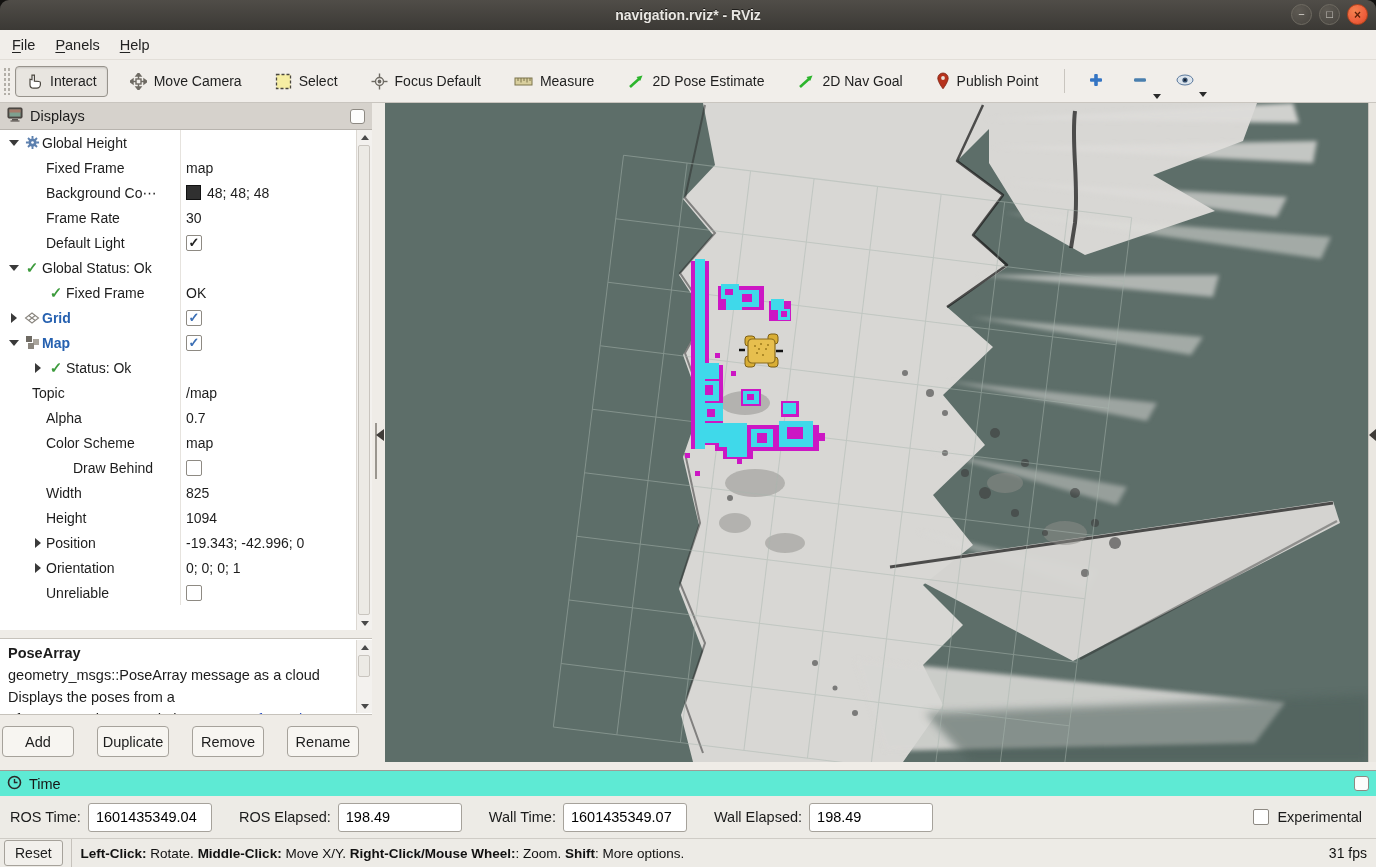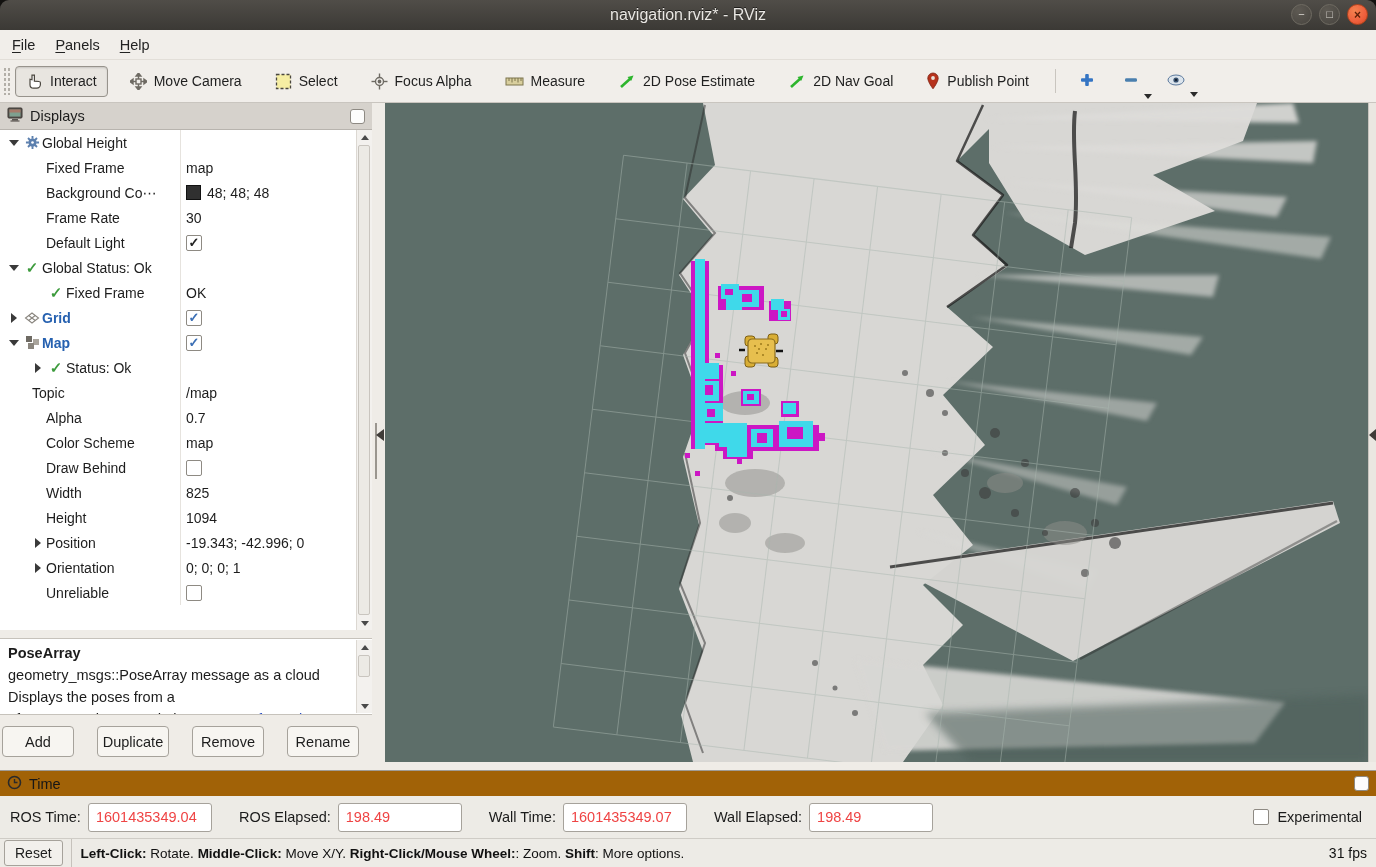--- a/index.html
+++ b/index.html
@@ -6,21 +6,21 @@
     --viewport-bg:#5d6e69; --map-light:#d8d7d4; --cyan:#3fd9ea; --magenta:#cc17c4;
     --robot-yellow:#e7bf4e; --name-blue:#2661b0; --ok-green:#3d9b3d; --close-orange:#ee5f3d;
   }
   *{box-sizing:border-box; margin:0; padding:0;}
   body{background:#111; font-family:"Liberation Sans",sans-serif;}
   #stage{width:1376px;height:867px;position:relative;background:#12110f;overflow:hidden;}
 
   
   #titlebar{height:30px;border-radius:9px 9px 0 0;background:linear-gradient(#504d48,#3b3935);
     position:relative;display:flex;align-items:center;justify-content:center;}
-  #titlebar .title{color:#e9e7e3;font-weight:normal;font-size:16px;text-shadow:0 -1px 0 #1d1c1a;}
+  #titlebar .title{color:#e9e7e3;font-weight:bold;font-size:14px;text-shadow:0 -1px 0 #1d1c1a;}
   .win-controls{position:absolute;right:8px;top:4px;display:flex;gap:7px;}
   .wbtn{width:21px;height:21px;border-radius:50%;display:flex;align-items:center;justify-content:center;
     font-size:11px;line-height:1;background:radial-gradient(circle at 35% 30%,#5e5a53,#47443f);
     border:1px solid #6f6b62;color:#d9d6d0;}
   .wbtn.close{background:radial-gradient(circle at 35% 30%,#f3824f,var(--close-orange) 60%,#d2491c);
     border-color:#b5431c;color:#5e2008;font-weight:bold;font-size:12px;}
 
   
   #menubar{height:30px;background:#f1eeea;display:flex;align-items:center;gap:20px;
     padding-left:12px;font-size:14.5px;color:#222;border-bottom:1px solid #e2ded8;}
@@ -92,26 +92,26 @@
   #viewport{flex:1;position:relative;overflow:hidden;background:var(--viewport-bg);}
   #viewport svg{position:absolute;inset:0;}
   #r-split{width:8px;background:#eae7e1;position:relative;border-left:1px solid #c9c5bf;}
   #r-split .collapse{position:absolute;left:0;top:326px;width:0;height:0;
     border-top:6px solid transparent;border-bottom:6px solid transparent;border-right:7px solid #3f3c38;}
   #bottom-strip{height:8px;background:#efece7;position:relative;}
   #bottom-strip::after{content:"";position:absolute;left:50%;top:3px;width:34px;height:2px;margin-left:-17px;
     background-image:radial-gradient(#9a968f 1px,transparent 1.2px);background-size:5px 2px;}
 
   
-  #time-header{height:26px;background:#a16207;border-top:1px solid #a09c96;display:flex;align-items:center;
+  #time-header{height:26px;background:#5eead4;border-top:1px solid #a09c96;display:flex;align-items:center;
     gap:7px;padding:0 7px;font-size:14.5px;color:#161616;}
   #time-fields{height:42px;background:#edebe6;display:flex;align-items:center;padding:0 10px;font-size:14.5px;color:#1b1b1b;}
   .tf-label{margin-right:7px;}
   .tf-input{width:124px;height:29px;border:1px solid #a6a29b;border-radius:3px;background:#fff;
-    font:inherit;padding:0 7px;color:#ef4444;margin-right:27px;}
+    font:inherit;padding:0 7px;color:#000000;margin-right:27px;}
   #experimental{margin-left:auto;display:flex;align-items:center;gap:8px;margin-right:4px;}
   #statusbar{height:29px;background:#edebe6;border-top:1px solid #cfccc6;display:flex;align-items:center;
     padding:0 9px 0 4px;font-size:13.5px;color:#111;white-space:nowrap;}
   #reset-btn{height:26px;padding:0 10px;background:#f2f0ec;border:1px solid #a6a29b;border-radius:3px;
     font-size:14px;color:#1d1d1d;font-family:inherit;margin-right:8px;}
   .sb-sep{width:1px;height:28px;background:#c6c2bc;margin-right:9px;}
   #statusbar b{font-weight:bold;}
   #fps{margin-left:auto;font-size:14px;}
 </style>
 </head>
@@ -170,21 +170,21 @@
         <span>
           <svg width="17" height="17" viewBox="0 0 17 17" stroke="#6e6a63" fill="none" stroke-width="1.4">
             <circle cx="8.5" cy="8.5" r="4"></circle>
             <circle cx="8.5" cy="8.5" r="1.2" fill="#6e6a63"></circle>
             <line x1="8.5" y1="0.5" x2="8.5" y2="4"></line>
             <line x1="8.5" y1="13" x2="8.5" y2="16.5"></line>
             <line x1="0.5" y1="8.5" x2="4" y2="8.5"></line>
             <line x1="13" y1="8.5" x2="16.5" y2="8.5"></line>
           </svg>
         </span>
-        <span>Focus Alpha</span>
+        <span>Focus Default</span>
       </button>
       <button class="tool">
         <span>
           <svg width="19" height="13" viewBox="0 0 19 13">
             <rect x="1" y="3" width="17" height="7" fill="#d9cf9e" stroke="#7c744c" stroke-width="1"></rect>
             <g stroke="#7c744c" stroke-width="1">
               <line x1="4" y1="3" x2="4" y2="6"></line>
               <line x1="7" y1="3" x2="7" y2="7.5"></line>
               <line x1="10" y1="3" x2="10" y2="6"></line>
               <line x1="13" y1="3" x2="13" y2="7.5"></line>
@@ -401,21 +401,21 @@
             <div class="trow">
               <div class="tlabel" style="padding-left: 30px;">
                 <span class="exp"></span>
                 <span>Color Scheme</span>
               </div>
               <div class="tvalue">
                 <span>map</span>
               </div>
             </div>
             <div class="trow">
-              <div class="tlabel" style="padding-left: 30px;">
+              <div class="tlabel" style="padding-left: 30px; justify-content: center;">
                 <span class="exp"></span>
                 <span>Draw Behind</span>
               </div>
               <div class="tvalue">
                 <span class="cb"></span>
               </div>
             </div>
             <div class="trow">
               <div class="tlabel" style="padding-left: 30px;">
                 <span class="exp"></span>

